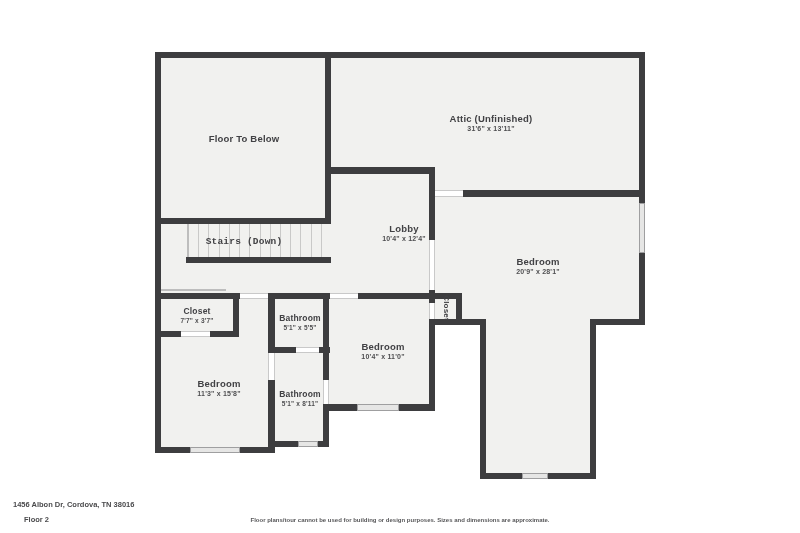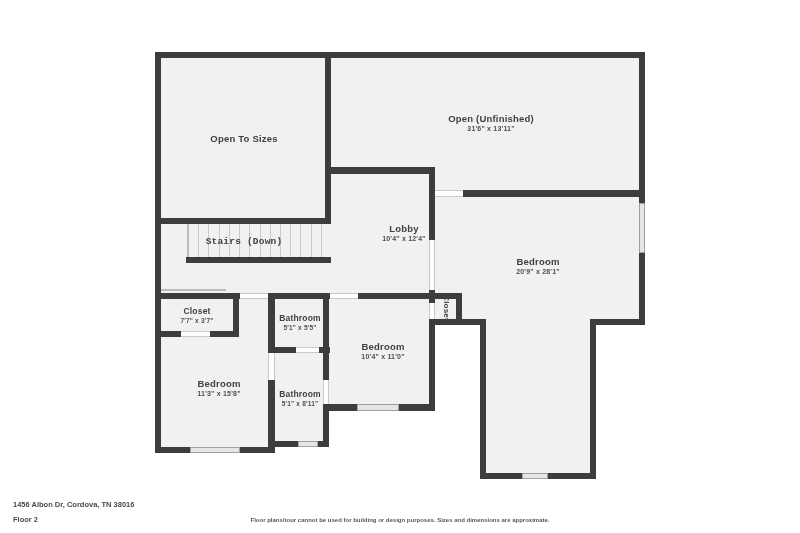--- a/index.html
+++ b/index.html
@@ -16,21 +16,21 @@
   .tread{position:absolute;top:0;width:1px;height:100%;background:#c9c9c8;}
   .room-label{position:absolute;transform:translate(-50%,-50%);text-align:center;color:#414144;white-space:nowrap;z-index:5;}
   .room-label .nm{font-weight:700;font-size:9.5px;letter-spacing:.2px;}
   .room-label .dims{font-size:7px;font-weight:600;color:#4e4e50;margin-top:1px;letter-spacing:.2px;}
   .room-label.small .nm{font-size:8.5px;}
   .room-label.small .dims{font-size:6.5px;}
   .room-label.vert{transform:translate(-50%,-50%) rotate(90deg);}
   .room-label.vert .nm{font-size:8px;}
   .footer-text{position:absolute;font-weight:700;color:#4a4a4c;}
   #address{left:13px;top:500px;font-size:7.5px;}
-  #floor-label{left:13px;top:515px;font-size:7.5px;}
+  #floor-label{left:24px;top:515px;font-size:7.5px;}
   #disclaimer{left:0;right:0;top:517px;text-align:center;font-size:6px;font-weight:700;color:#58585a;position:absolute;}
 </style>
 </head>
 <body>
 
 <div id="plan">
 
   <div class="floor" style="left:158px;top:55px;width:114px;height:395px;"></div>
   <div class="floor" style="left:272px;top:55px;width:56px;height:388px;"></div>
   <div class="floor" style="left:328px;top:55px;width:107px;height:353px;"></div>
@@ -96,27 +96,27 @@
       <div class="tread" style="left: 64.2857%;"></div>
       <div class="tread" style="left: 71.4286%;"></div>
       <div class="tread" style="left: 78.5714%;"></div>
       <div class="tread" style="left: 85.7143%;"></div>
       <div class="tread" style="left: 92.8571%;"></div>
     </div>
   <div class="thinline" style="left:187px;top:224px;width:2px;height:33px;"></div>
   <div class="thinline" style="left:161px;top:289px;width:65px;height:2px;"></div>
 
   <div class="room-label" style="left:244px;top:138px;">
-    <div class="nm">Open To Sizes</div>
+    <div class="nm">Floor To Below</div>
   </div>
   <div class="room-label" style="left:244px;top:241px;font-family:Liberation Mono, monospace;">
     <div class="nm">Stairs (Down)</div>
   </div>
   <div class="room-label" style="left:491px;top:122px;">
-    <div class="nm">Open (Unfinished)</div>
+    <div class="nm">Attic (Unfinished)</div>
     <div class="dims">31'6" x 13'11"</div>
   </div>
   <div class="room-label" style="left:380px;top:232px;margin-left:24px;">
     <div class="nm">Lobby</div>
     <div class="dims">10'4" x 12'4"</div>
   </div>
   <div class="room-label" style="left:538px;top:265px;">
     <div class="nm">Bedroom</div>
     <div class="dims">20'9" x 28'1"</div>
   </div>

